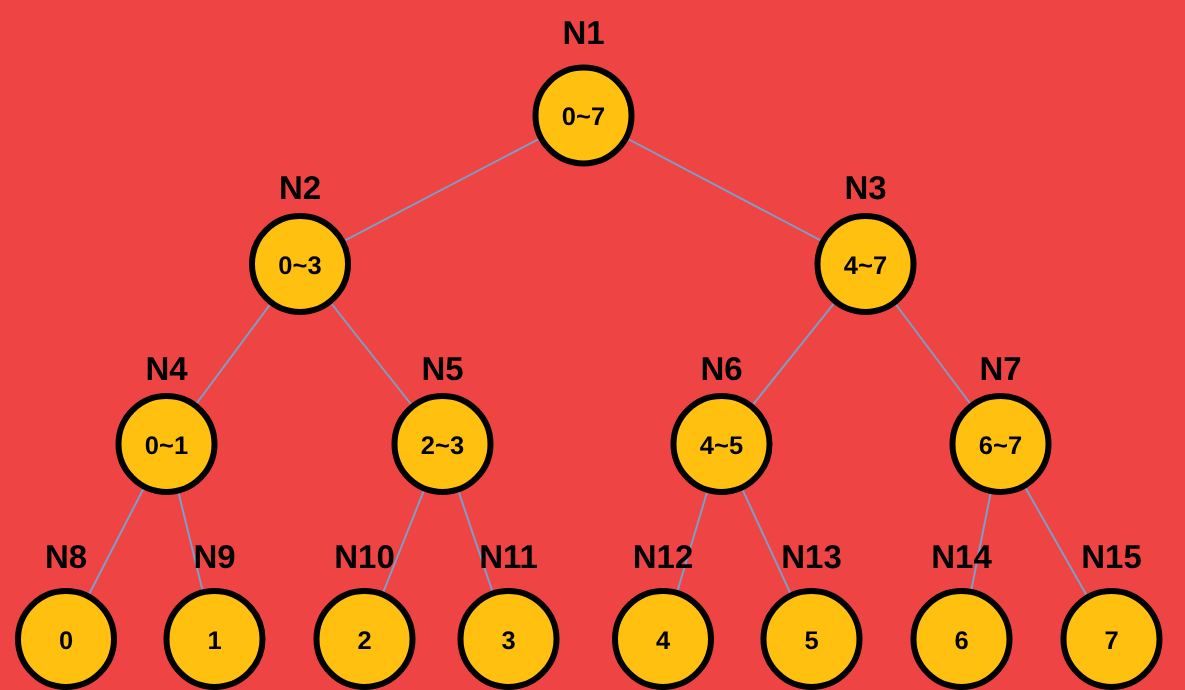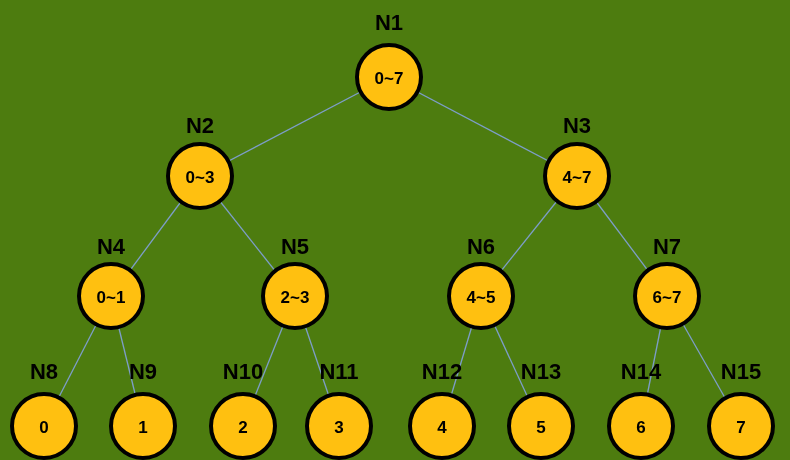--- a/index.html
+++ b/index.html
@@ -5,21 +5,21 @@
   html, body {
     margin: 0;
     padding: 0;
     background: #ffffff;
     font-family: "Liberation Sans", sans-serif;
   }
   .canvas {
     position: relative;
     width: 790px;
     height: 460px;
-    background: #4d7c0f;
+    background: #ef4444;
     overflow: hidden;
   }
   svg text {
     font-family: "Liberation Sans", "DejaVu Sans", sans-serif;
     font-weight: bold;
   }
   .node-label { font-size: 22px; }
   .node-value { font-size: 17px; }
 </style>
 </head>

